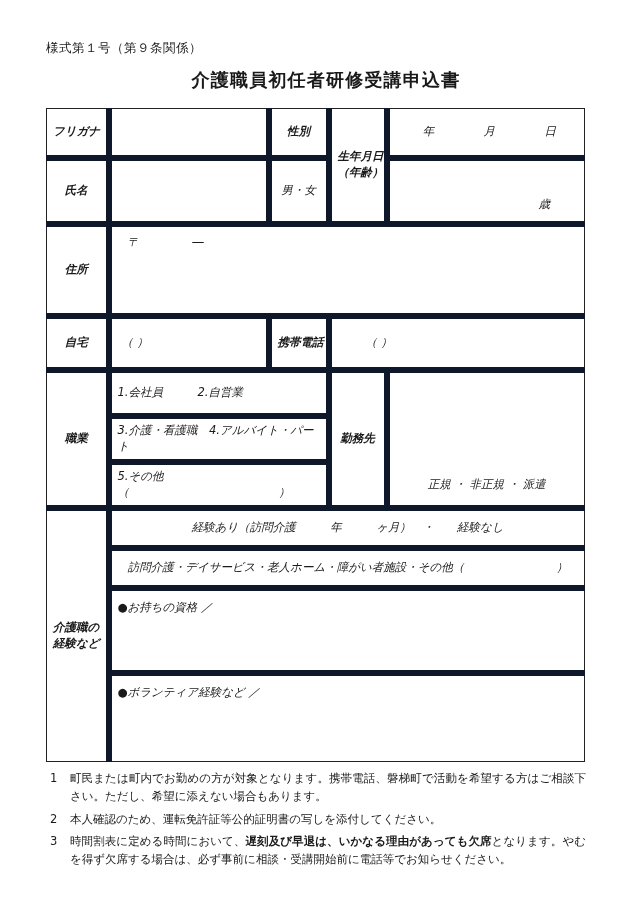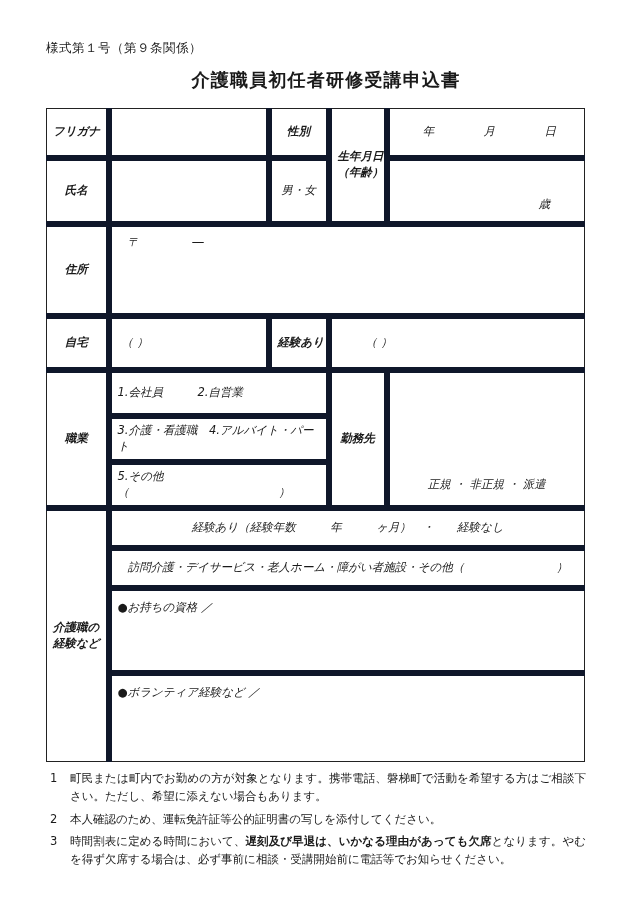--- a/index.html
+++ b/index.html
@@ -167,21 +167,21 @@
         <td colspan="4" class="ob-r sec-top" style="vertical-align:top;padding-top:8px;padding-left:16px;">
           <span>〒</span>
           <span class="spacer-w" style="width:46px"></span>
           <span>―</span>
         </td>
       </tr>
 
       <tr>
         <td class="lbl ob-l sec-top" style="height:48px">自宅</td>
         <td class="sec-top" style="padding-left:10px;">（                    ）</td>
-        <td class="lbl sec-top">経験あり</td>
+        <td class="lbl sec-top">携帯電話</td>
         <td colspan="2" class="ob-r sec-top" style="padding-left:34px;">（                    ）</td>
       </tr>
 
       <tr>
         <td rowspan="3" class="lbl ob-l sec-top">職業</td>
         <td colspan="2" class="cell-indent sec-top" style="height:40px">1.会社員　　　2.自営業</td>
         <td rowspan="3" class="lbl sec-top">勤務先</td>
         <td rowspan="3" class="ctr ob-r sec-top" style="vertical-align:bottom;padding-bottom:12px;">正規 ・ 非正規 ・ 派遣</td>
       </tr>
       <tr>
@@ -189,21 +189,21 @@
       </tr>
       <tr>
         <td colspan="2" class="cell-indent" style="height:40px">5.その他（　　　　　　　　　　　　　）</td>
       </tr>
 
       <tr>
         <td rowspan="4" class="lbl lbl-2line ob-l ob-b sec-top">
           <div>介護職の</div>
           <div>経験など</div>
         </td>
-        <td colspan="4" class="ctr ob-r sec-top" style="height:34px">経験あり（経験年数　　　年　　　ヶ月）　・　　経験なし</td>
+        <td colspan="4" class="ctr ob-r sec-top" style="height:34px">経験あり（訪問介護　　　年　　　ヶ月）　・　　経験なし</td>
       </tr>
       <tr>
         <td colspan="4" class="ctr ob-r" style="height:34px">訪問介護・デイサービス・老人ホーム・障がい者施設・その他（　　　　　　　　）</td>
       </tr>
       <tr>
         <td colspan="4" class="cell-indent ob-r" style="height:70px;vertical-align:top;padding-top:9px;">
           <span>●お持ちの資格 ／</span>
         </td>
       </tr>
       <tr>

